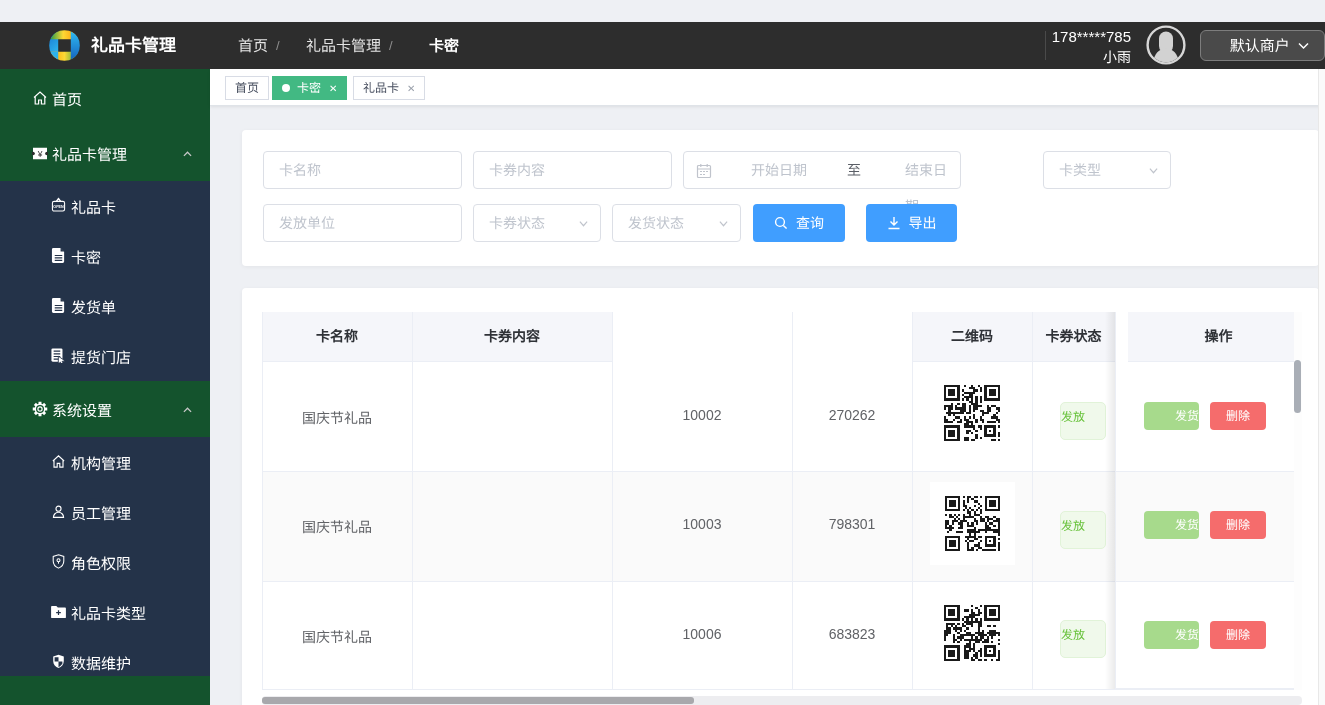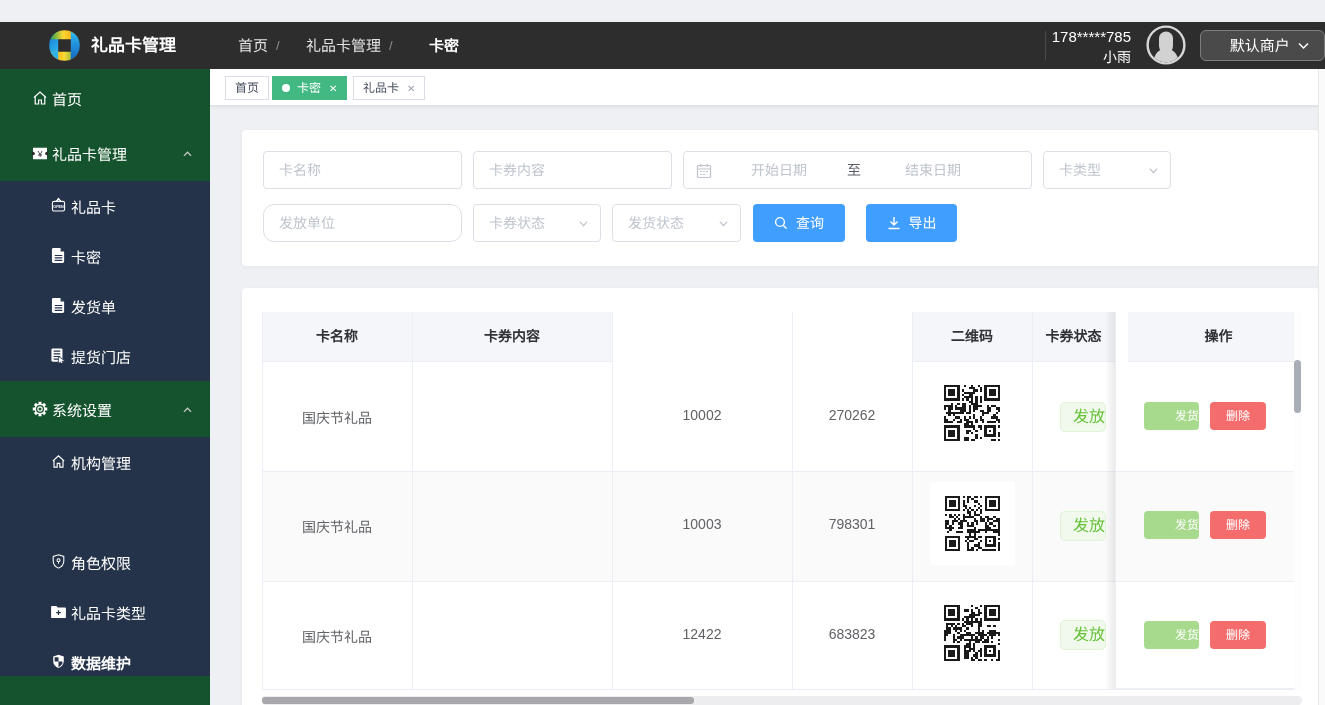--- a/index.html
+++ b/index.html
@@ -52,21 +52,21 @@
 
 #tcard { position:absolute; left:242px; top:266px; width:1077px; height:439px; background:#fff; border-radius:4px 4px 0 0; box-shadow:0 1px 4px rgba(0,0,0,.05); z-index:5; }
 #tbl { position:absolute; left:20px; top:24px; width:1040px; height:378px; font-size:14px; overflow:hidden; }
 .th { position:absolute; top:0; height:50px; background:#f5f6fa; border-bottom:1px solid #ebeef5; color:#2f3237; font-weight:bold; text-align:center; line-height:48px; }
 .td { position:absolute; text-align:center; color:#606266; }
 .rowline { position:absolute; left:0; width:1034px; height:1px; background:#ebeef5; }
 .rowbg { position:absolute; left:0; width:1034px; background:#fafafa; }
 .colline { position:absolute; top:0; width:1px; height:378px; background:#ebeef5; }
 #opcol { position:absolute; left:853px; top:0; width:181px; height:377px; background:#fff; }
 #opshadow { position:absolute; left:843px; top:0; width:10px; height:377px; background:linear-gradient(to left, rgba(0,0,0,.08), rgba(0,0,0,0)); }
-.tag { position:absolute; width:46px; height:30px; background:#f0f9eb; border:1px solid #e1f3d8; border-radius:5px; color:#67c23a; font-size:16px; text-align:right; line-height:28px; }
+.tag { position:absolute; width:46px; height:38px; background:#f0f9eb; border:1px solid #e1f3d8; border-radius:5px; color:#67c23a; font-size:12px; text-align:left; line-height:28px; }
 .gbtn { position:absolute; width:55px; height:28px; border-radius:4px; color:#fff; font-size:12px; text-align:center; line-height:28px; }
 .gbtn.g { background:#a7da8c;text-align:right; }
 .gbtn.r { background:#f56c6c; width:56px; }
 .qr { position:absolute; }
 .qrbox { position:absolute; background:#fff; }
 
 
 #hscroll { position:absolute; left:262px; top:674px; width:1040px; height:9px; background:#ededf0; border-radius:4px; z-index:6; }
 #hthumb { position:absolute; left:0px; top:1px; width:432px; height:7px; background:#a8a8ac; border-radius:3px; }
 #vscroll { position:absolute; left:1294px; top:290px; width:8px; height:378px; background:#fdfdfd; z-index:6; }
@@ -176,36 +176,43 @@
       </svg>
   </div>
 
   <div class="sub" style="top:415px;height:239px;">
     <div class="sitem" style="top:0;height:50px;">
       <svg class="ic" width="15" height="15" viewBox="0 0 16 16" fill="none" stroke="#fff" stroke-width="1.2">
       <path d="M2 7.5 L8 2 L14 7.5 M3.2 6.8 V14 H6.6 V10 H9.4 V14 H12.8 V6.8"></path>
     </svg>
       <div class="tx"><span>机构管理</span></div>
     </div>
+    <div class="sitem" style="top:50px;height:50px;">
+      <svg class="ic" width="15" height="15" viewBox="0 0 16 16" fill="none" stroke="#fff" stroke-width="1.2">
+        <circle cx="8" cy="5.0" r="2.7"></circle>
+        <path d="M2.6 14.2 a5.4 5.4 0 0 1 10.8 0 Z"></path>
+      </svg>
+      <div class="tx"><span>员工管理</span></div>
+    </div>
     <div class="sitem" style="top:100px;height:50px;">
       <svg class="ic" width="15" height="16" viewBox="0 0 16 17" fill="none" stroke="#fff" stroke-width="1.2">
         <path d="M8 0.8 L14 2.8 V7.8 C14 11.8 11.3 14.5 8 16 C4.7 14.5 2 11.8 2 7.8 V2.8 Z"></path>
         <circle cx="8" cy="7" r="1.7"></circle>
         <path d="M8 8.7 V11"></path>
       </svg>
       <div class="tx"><span>角色权限</span></div>
     </div>
     <div class="sitem" style="top:150px;height:50px;">
       <svg class="ic" width="16" height="14" viewBox="0 0 16 14">
         <path fill="#fff" d="M0.5 1 h5.2 l1.6 1.8 h7.7 a0.9 0.9 0 0 1 0.9 0.9 V13 a0.9 0.9 0 0 1-0.9 0.9 h-14 a0.9 0.9 0 0 1-0.9-0.9 V1.9 a0.9 0.9 0 0 1 0.9-0.9 Z"></path>
         <path stroke="#243349" stroke-width="1.3" d="M8 5.6 v5 M5.5 8.1 h5"></path>
       </svg>
       <div class="tx"><span>礼品卡类型</span></div>
     </div>
-    <div class="sitem" style="top:200px;height:50px;font-weight:bold;">
+    <div class="sitem" style="top:200px;height:50px;">
       <svg class="ic" width="15" height="16" viewBox="0 0 16 17">
         <path fill="#fff" d="M8 0.8 L14 2.8 V7.8 C14 11.8 11.3 14.5 8 16 C4.7 14.5 2 11.8 2 7.8 V2.8 Z"></path>
         <path fill="#243349" d="M3.6 3.6 H8 V8.4 H3.6 Z M8 8.4 H12.4 V11 Q10.5 13.6 8 14.9 Z"></path>
       </svg>
       <div class="tx"><span>数据维护</span></div>
     </div>
   </div>
 
 <div id="navbar">
   <div class="bc" style="left:28px;">首页</div>
@@ -242,37 +249,37 @@
   <div class="tab act" style="left:62px;"><span class="dot"></span>卡密<span class="x">✕</span></div>
   <div class="tab" style="left:143px;">礼品卡<span class="x" style="color:#9aa0ab;">✕</span></div>
 </div>
 
 <div id="pagescroll"></div>
 
 <div id="scard">
 
   <div class="inp" style="left:21px; top:21px; width:199px;">卡名称</div>
   <div class="inp" style="left:231px; top:21px; width:199px;">卡券内容</div>
-  <div class="inp" style="left:441px; top:21px; width:349px; padding-left:0;">
+  <div class="inp" style="left:441px; top:21px; width:278px; padding-left:0;">
     <svg style="position:absolute;left:12px;top:11px;" width="16" height="16" viewBox="0 0 16 16" fill="none" stroke="#c0c4cc" stroke-width="1.2">
       <rect x="1.5" y="2.5" width="13" height="12" rx="1"></rect>
       <path d="M1.5 6 H14.5 M4.8 1 V4 M11.2 1 V4"></path>
       <path d="M4 8.5 h2 M7 8.5 h2 M10 8.5 h2 M4 11.5 h2 M7 11.5 h2" stroke-width="1"></path>
     </svg>
     <span style="position:absolute;left:67px;">开始日期</span>
     <span style="position:absolute;left:163px;color:#5a5e66;">至</span>
     <span style="position:absolute;left:221px;">结束日期</span>
   </div>
   <div class="inp sel" style="left:801px; top:21px; width:128px;">卡类型
     <svg class="ar" viewBox="0 0 10 10" fill="none" stroke="#c0c4cc" stroke-width="1.3">
           <path d="M1 3 L5 7.5 L9 3"></path>
         </svg>
   </div>
 
-  <div class="inp" style="left:21px; top:74px; width:199px;border-radius:11px;">发放单位</div>
+  <div class="inp" style="left:21px; top:74px; width:199px;">发放单位</div>
   <div class="inp sel" style="left:231px; top:74px; width:128px;">卡券状态
     <svg class="ar" viewBox="0 0 10 10" fill="none" stroke="#c0c4cc" stroke-width="1.3">
           <path d="M1 3 L5 7.5 L9 3"></path>
         </svg>
   </div>
   <div class="inp sel" style="left:370px; top:74px; width:129px;">发货状态
     <svg class="ar" viewBox="0 0 10 10" fill="none" stroke="#c0c4cc" stroke-width="1.3">
           <path d="M1 3 L5 7.5 L9 3"></path>
         </svg>
   </div>
@@ -324,21 +331,21 @@
     <div class="tag" style="left:798px;top:90px;">发放</div>
     <div class="td" style="left:0;width:150px;top:204px;">国庆节礼品</div>
     <div class="td" style="left:350px;width:180px;top:204px;">10003</div>
     <div class="td" style="left:530px;width:120px;top:204px;">798301</div>
     <div class="qrbox" style="left:668px;top:170px;width:85px;height:83px;"></div>
     <svg class="qr" style="left:683px;top:184px;" width="55" height="55" viewBox="0 0 25 25" shape-rendering="crispEdges">
             <path fill="#1a1a1a" d="M0 0h7v1h-7zM8 0h1v1h-1zM10 0h2v1h-2zM13 0h2v1h-2zM16 0h1v1h-1zM18 0h7v1h-7zM0 1h1v1h-1zM6 1h1v1h-1zM10 1h1v1h-1zM12 1h1v1h-1zM18 1h1v1h-1zM24 1h1v1h-1zM0 2h1v1h-1zM2 2h3v1h-3zM6 2h1v1h-1zM8 2h1v1h-1zM10 2h1v1h-1zM13 2h2v1h-2zM18 2h1v1h-1zM20 2h3v1h-3zM24 2h1v1h-1zM0 3h1v1h-1zM2 3h3v1h-3zM6 3h1v1h-1zM8 3h1v1h-1zM15 3h1v1h-1zM18 3h1v1h-1zM20 3h3v1h-3zM24 3h1v1h-1zM0 4h1v1h-1zM2 4h3v1h-3zM6 4h1v1h-1zM8 4h2v1h-2zM13 4h1v1h-1zM16 4h1v1h-1zM18 4h1v1h-1zM20 4h3v1h-3zM24 4h1v1h-1zM0 5h1v1h-1zM6 5h1v1h-1zM9 5h1v1h-1zM11 5h1v1h-1zM15 5h1v1h-1zM18 5h1v1h-1zM24 5h1v1h-1zM0 6h7v1h-7zM8 6h1v1h-1zM10 6h1v1h-1zM12 6h1v1h-1zM14 6h1v1h-1zM16 6h1v1h-1zM18 6h7v1h-7zM10 7h2v1h-2zM13 7h1v1h-1zM16 7h1v1h-1zM0 8h1v1h-1zM2 8h1v1h-1zM4 8h1v1h-1zM6 8h1v1h-1zM8 8h1v1h-1zM11 8h1v1h-1zM13 8h3v1h-3zM2 9h2v1h-2zM5 9h1v1h-1zM8 9h5v1h-5zM16 9h1v1h-1zM18 9h2v1h-2zM22 9h1v1h-1zM4 10h1v1h-1zM6 10h1v1h-1zM8 10h1v1h-1zM13 10h1v1h-1zM16 10h2v1h-2zM19 10h3v1h-3zM23 10h2v1h-2zM0 11h2v1h-2zM3 11h3v1h-3zM7 11h3v1h-3zM13 11h2v1h-2zM16 11h2v1h-2zM19 11h1v1h-1zM22 11h3v1h-3zM0 12h2v1h-2zM3 12h1v1h-1zM6 12h2v1h-2zM10 12h1v1h-1zM12 12h1v1h-1zM14 12h1v1h-1zM18 12h1v1h-1zM20 12h2v1h-2zM24 12h1v1h-1zM0 13h1v1h-1zM2 13h1v1h-1zM7 13h1v1h-1zM10 13h3v1h-3zM18 13h2v1h-2zM22 13h1v1h-1zM24 13h1v1h-1zM0 14h4v1h-4zM6 14h2v1h-2zM13 14h1v1h-1zM18 14h3v1h-3zM24 14h1v1h-1zM2 15h1v1h-1zM10 15h4v1h-4zM15 15h10v1h-10zM1 16h1v1h-1zM5 16h3v1h-3zM10 16h6v1h-6zM18 16h1v1h-1zM22 16h3v1h-3zM11 17h1v1h-1zM13 17h1v1h-1zM24 17h1v1h-1zM0 18h7v1h-7zM9 18h5v1h-5zM15 18h2v1h-2zM18 18h5v1h-5zM0 19h1v1h-1zM6 19h1v1h-1zM10 19h1v1h-1zM13 19h2v1h-2zM18 19h1v1h-1zM22 19h1v1h-1zM24 19h1v1h-1zM0 20h1v1h-1zM2 20h3v1h-3zM6 20h1v1h-1zM9 20h1v1h-1zM11 20h2v1h-2zM16 20h1v1h-1zM18 20h1v1h-1zM20 20h1v1h-1zM22 20h1v1h-1zM0 21h1v1h-1zM2 21h3v1h-3zM6 21h1v1h-1zM10 21h1v1h-1zM15 21h1v1h-1zM18 21h1v1h-1zM22 21h1v1h-1zM24 21h1v1h-1zM0 22h1v1h-1zM2 22h3v1h-3zM6 22h1v1h-1zM10 22h1v1h-1zM13 22h3v1h-3zM18 22h5v1h-5zM24 22h1v1h-1zM0 23h1v1h-1zM6 23h1v1h-1zM10 23h1v1h-1zM12 23h1v1h-1zM15 23h2v1h-2zM24 23h1v1h-1zM0 24h7v1h-7zM10 24h3v1h-3zM14 24h1v1h-1zM17 24h6v1h-6zM24 24h1v1h-1z"></path>
           </svg>
     <div class="tag" style="left:798px;top:199px;">发放</div>
     <div class="td" style="left:0;width:150px;top:314px;">国庆节礼品</div>
-    <div class="td" style="left:350px;width:180px;top:314px;">12422</div>
+    <div class="td" style="left:350px;width:180px;top:314px;">10006</div>
     <div class="td" style="left:530px;width:120px;top:314px;text-align:center;">683823</div>
     <svg class="qr" style="left:682px;top:293px;" width="56" height="56" viewBox="0 0 25 25" shape-rendering="crispEdges">
             <path fill="#1a1a1a" d="M0 0h7v1h-7zM12 0h1v1h-1zM16 0h1v1h-1zM18 0h7v1h-7zM0 1h1v1h-1zM6 1h1v1h-1zM14 1h1v1h-1zM18 1h1v1h-1zM24 1h1v1h-1zM0 2h1v1h-1zM2 2h3v1h-3zM6 2h1v1h-1zM9 2h2v1h-2zM12 2h1v1h-1zM15 2h1v1h-1zM18 2h1v1h-1zM20 2h3v1h-3zM24 2h1v1h-1zM0 3h1v1h-1zM2 3h3v1h-3zM6 3h1v1h-1zM12 3h2v1h-2zM15 3h2v1h-2zM18 3h1v1h-1zM20 3h3v1h-3zM24 3h1v1h-1zM0 4h1v1h-1zM2 4h3v1h-3zM6 4h1v1h-1zM11 4h5v1h-5zM18 4h1v1h-1zM20 4h3v1h-3zM24 4h1v1h-1zM0 5h1v1h-1zM6 5h1v1h-1zM9 5h5v1h-5zM18 5h1v1h-1zM24 5h1v1h-1zM0 6h7v1h-7zM8 6h1v1h-1zM10 6h1v1h-1zM12 6h1v1h-1zM14 6h1v1h-1zM16 6h1v1h-1zM18 6h7v1h-7zM9 7h8v1h-8zM1 8h4v1h-4zM6 8h1v1h-1zM8 8h1v1h-1zM10 8h3v1h-3zM15 8h2v1h-2zM1 9h1v1h-1zM3 9h1v1h-1zM5 9h1v1h-1zM8 9h2v1h-2zM12 9h1v1h-1zM15 9h2v1h-2zM19 9h2v1h-2zM22 9h1v1h-1zM1 10h2v1h-2zM4 10h4v1h-4zM10 10h1v1h-1zM15 10h1v1h-1zM0 11h3v1h-3zM5 11h1v1h-1zM7 11h1v1h-1zM9 11h1v1h-1zM15 11h1v1h-1zM17 11h1v1h-1zM20 11h3v1h-3zM0 12h3v1h-3zM6 12h1v1h-1zM10 12h2v1h-2zM14 12h4v1h-4zM19 12h6v1h-6zM0 13h2v1h-2zM4 13h1v1h-1zM7 13h7v1h-7zM15 13h4v1h-4zM20 13h3v1h-3zM24 13h1v1h-1zM0 14h1v1h-1zM4 14h1v1h-1zM6 14h3v1h-3zM12 14h1v1h-1zM14 14h1v1h-1zM16 14h2v1h-2zM19 14h1v1h-1zM21 14h1v1h-1zM0 15h1v1h-1zM4 15h2v1h-2zM7 15h1v1h-1zM9 15h8v1h-8zM18 15h2v1h-2zM24 15h1v1h-1zM4 16h1v1h-1zM6 16h1v1h-1zM11 16h1v1h-1zM14 16h2v1h-2zM17 16h3v1h-3zM21 16h1v1h-1zM10 17h2v1h-2zM13 17h1v1h-1zM24 17h1v1h-1zM0 18h7v1h-7zM9 18h3v1h-3zM13 18h1v1h-1zM18 18h5v1h-5zM0 19h1v1h-1zM6 19h1v1h-1zM9 19h1v1h-1zM11 19h3v1h-3zM16 19h1v1h-1zM18 19h1v1h-1zM22 19h1v1h-1zM0 20h1v1h-1zM2 20h3v1h-3zM6 20h1v1h-1zM9 20h3v1h-3zM13 20h1v1h-1zM15 20h2v1h-2zM18 20h1v1h-1zM20 20h1v1h-1zM22 20h1v1h-1zM24 20h1v1h-1zM0 21h1v1h-1zM2 21h3v1h-3zM6 21h1v1h-1zM9 21h2v1h-2zM14 21h1v1h-1zM16 21h1v1h-1zM18 21h1v1h-1zM22 21h1v1h-1zM24 21h1v1h-1zM0 22h1v1h-1zM2 22h3v1h-3zM6 22h1v1h-1zM9 22h2v1h-2zM13 22h2v1h-2zM16 22h1v1h-1zM18 22h5v1h-5zM24 22h1v1h-1zM0 23h1v1h-1zM6 23h1v1h-1zM9 23h2v1h-2zM12 23h1v1h-1zM14 23h1v1h-1zM24 23h1v1h-1zM0 24h7v1h-7zM12 24h2v1h-2zM15 24h2v1h-2zM18 24h1v1h-1zM21 24h1v1h-1zM23 24h2v1h-2z"></path>
           </svg>
     <div class="tag" style="left:798px;top:308px;">发放</div>
     </div>
 
     <div id="opshadow"></div>
     <div id="opcol" style="border-left:1px solid #ebeef5;">
       <div class="th" style="left:12px;width:181px;">操作</div>

